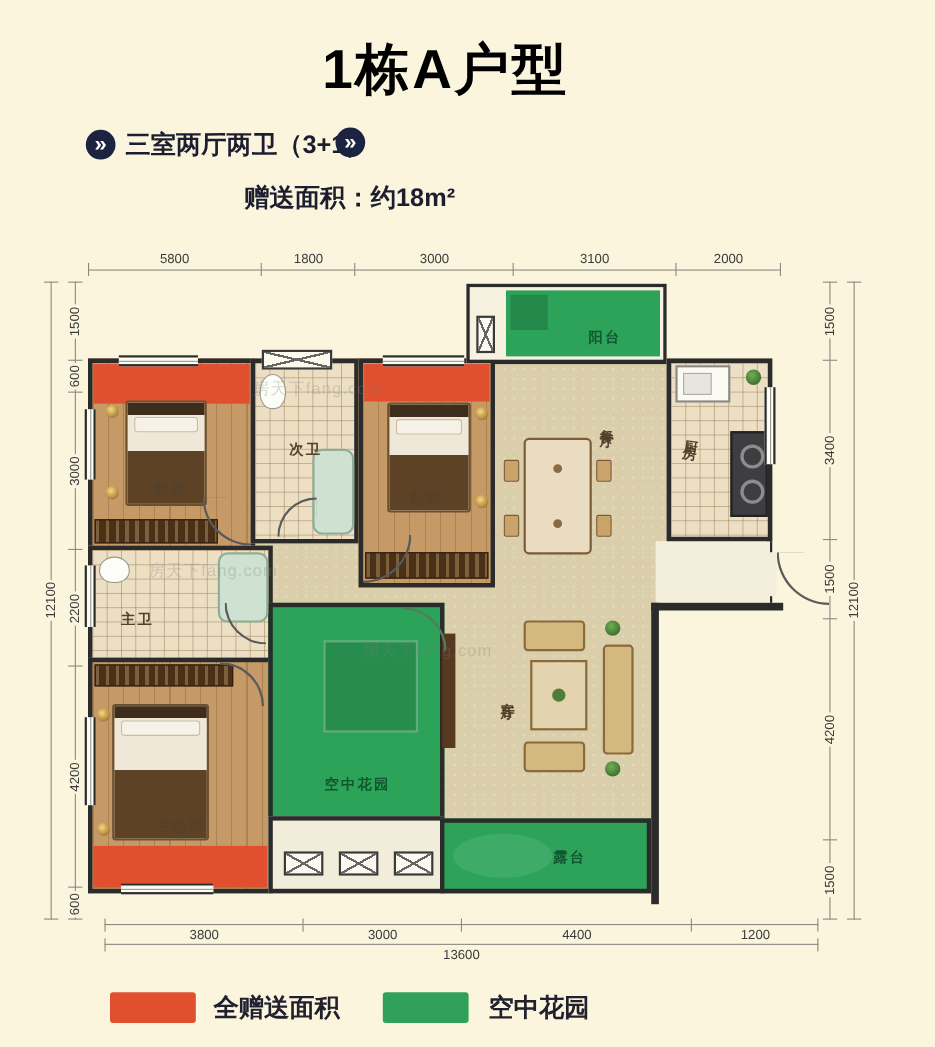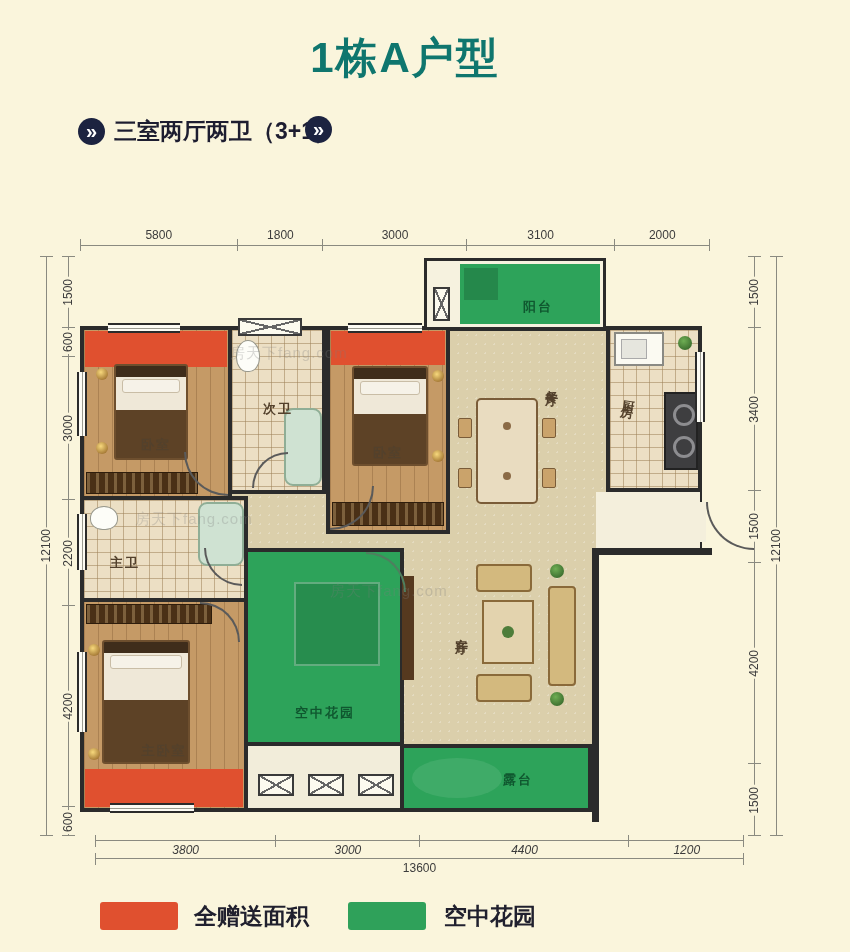--- a/index.html
+++ b/index.html
@@ -2,21 +2,21 @@
 <html><head>
 <meta charset="utf-8">
 <style>
   * { margin:0; padding:0; box-sizing:border-box; }
   body { font-family:"Liberation Sans","DejaVu Sans",sans-serif; background:#e8e4d0; }
   .canvas { position:relative; width:850px; height:952px; background:#faf5dc; overflow:hidden;
             font-family:"Liberation Sans","DejaVu Sans",sans-serif; }
 
   
   .title { position:absolute; left:0; top:30px; width:810px; text-align:center;
-           font-size:42px; font-weight:700; color:#0f766e; letter-spacing:2px; }
+           font-size:50px; font-weight:700; color:#000000; letter-spacing:2px; }
   .feature { position:absolute; top:116px; display:flex; align-items:center; gap:9px;
              font-size:23px; font-weight:700; color:#1d1d30; }
   .bullet { display:inline-flex; width:27px; height:27px; border-radius:50%; background:#1c2340;
             color:#fff; font-size:20px; font-weight:700; align-items:center; justify-content:center;
             line-height:1; padding-bottom:2px; flex:0 0 auto; }
   .bonus { position:absolute; left:222px; top:164px; font-size:23px; font-weight:700; color:#1d1d30; }
 
   
   .dimrow { position:absolute; display:flex; height:18px; }
   .hseg { position:relative; text-align:center; font-size:12px; color:#3c3c3c; }
@@ -128,30 +128,31 @@
 <div class="canvas">
 
   <div class="title">1栋A户型</div>
   <div class="feature" style="left:78px;">
     <span class="bullet">»</span>
     <span>三室两厅两卫（3+1）</span>
   </div>
   <div class="feature" style="left:305px;">
     <span class="bullet">»</span>
   </div>
+  <div class="bonus">赠送面积：约18m²</div>
 
   <div class="dimrow above" style="left:80px; top:228px; width:630px;">
     <div class="hseg" style="flex:3300;"><span>5800</span></div>
     <div class="hseg" style="flex:1800;"><span>1800</span></div>
     <div class="hseg" style="flex:3000;"><span>3000</span></div>
     <div class="hseg" style="flex:3100;"><span>3100</span></div>
     <div class="hseg" style="flex:2000;"><span>2000</span></div>
   </div>
 
-  <div class="dimrow below" style="left:95px; top:840px; width:649px;font-style:italic;">
+  <div class="dimrow below" style="left:95px; top:840px; width:649px;">
     <div class="hseg" style="flex:3800;"><span>3800</span></div>
     <div class="hseg" style="flex:3000;"><span>3000</span></div>
     <div class="hseg" style="flex:4400;"><span>4400</span></div>
     <div class="hseg" style="flex:2400;"><span>1200</span></div>
   </div>
   <div class="dimrow below" style="left:95px; top:858px; width:649px;">
     <div class="hseg" style="flex:1;"><span>13600</span></div>
   </div>
 
   <div class="dimcol" style="left:36px; top:256px; height:580px;">
@@ -283,21 +284,21 @@
     <div class="terrdeco"></div>
 
     <div class="arc" style="left:104px; top:200px; width:44px; height:44px; border-left:2px solid #5a5a5a; border-bottom:2px solid #5a5a5a; border-radius:0 0 0 44px;"></div>
     <div class="arc" style="left:250px; top:234px; width:44px; height:44px; border-right:2px solid #5a5a5a; border-bottom:2px solid #5a5a5a; border-radius:0 0 44px 0;"></div>
     <div class="arc" style="left:172px; top:200px; width:36px; height:36px; border-left:2px solid #5a5a5a; border-top:2px solid #5a5a5a; border-radius:36px 0 0 0;"></div>
     <div class="arc" style="left:124px; top:296px; width:38px; height:38px; border-left:2px solid #5a5a5a; border-bottom:2px solid #5a5a5a; border-radius:0 0 0 38px;"></div>
     <div class="arc" style="left:120px; top:350px; width:40px; height:40px; border-right:2px solid #5a5a5a; border-top:2px solid #5a5a5a; border-radius:0 40px 0 0;"></div>
     <div class="arc" style="left:286px; top:300px; width:40px; height:40px; border-right:2px solid #4f7f5f; border-top:2px solid #4f7f5f; border-radius:0 40px 0 0;"></div>
     <div class="arc" style="left:626px; top:250px; width:48px; height:48px; border-left:2px solid #5a5a5a; border-bottom:2px solid #5a5a5a; border-radius:0 0 0 48px;"></div>
 
-    <div class="rlabel on-green center" style="left:428px; top:46px; width:60px;">阳台</div>
+    <div class="rlabel on-green center" style="left:440px; top:46px; width:60px;">阳台</div>
     <div class="rlabel center" style="left:26px; top:184px; width:100px;">卧室</div>
     <div class="rlabel center" style="left:158px; top:148px; width:80px;">次卫</div>
     <div class="rlabel center" style="left:258px; top:192px; width:100px;">卧室</div>
     <div class="rlabel vert" style="left:462px; top:128px;">餐厅</div>
     <div class="rlabel vert" style="left:540px; top:138px; transform:rotate(8deg);">厨房</div>
     <div class="rlabel center" style="left:5px; top:302px; width:80px;">主卫</div>
     <div class="rlabel center" style="left:24px; top:490px; width:120px;">主卧室</div>
     <div class="rlabel on-green center" style="left:190px; top:452px; width:110px;">空中花园</div>
     <div class="rlabel vert" style="left:372px; top:376px;">客厅</div>
     <div class="rlabel on-green center" style="left:398px; top:504px; width:80px;margin-top:15px;">露台</div>

